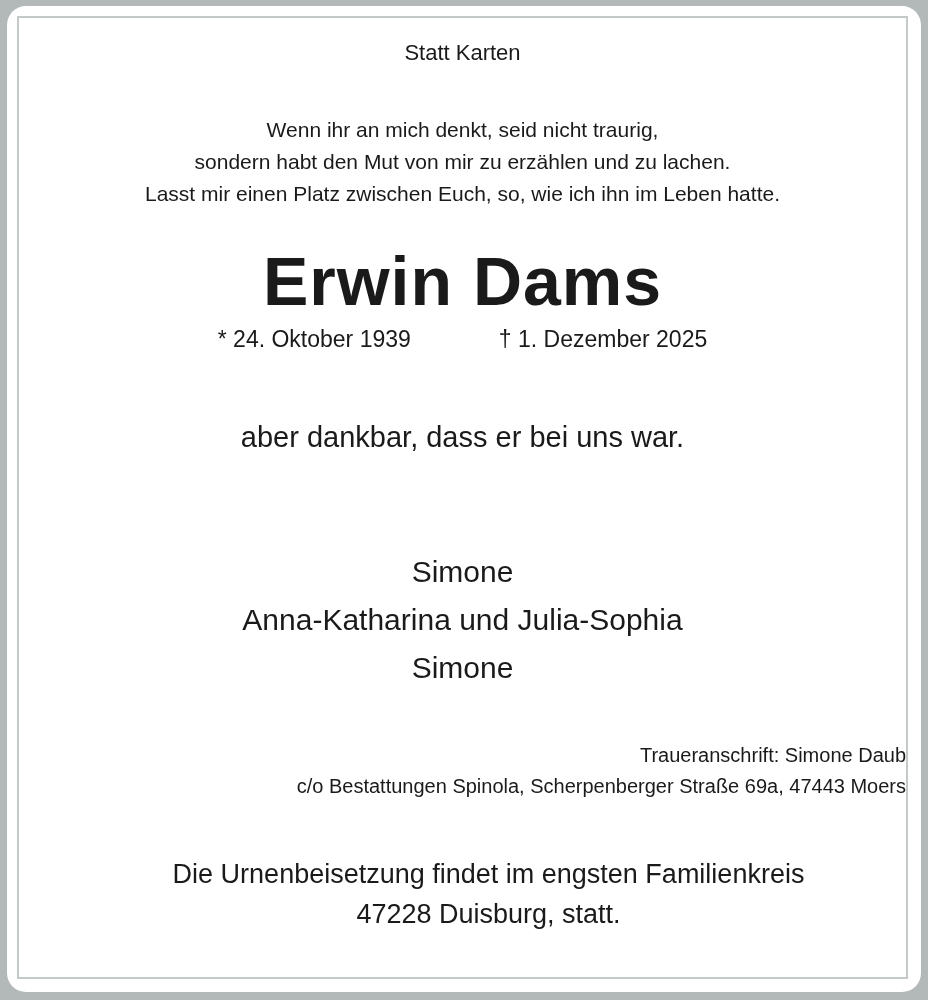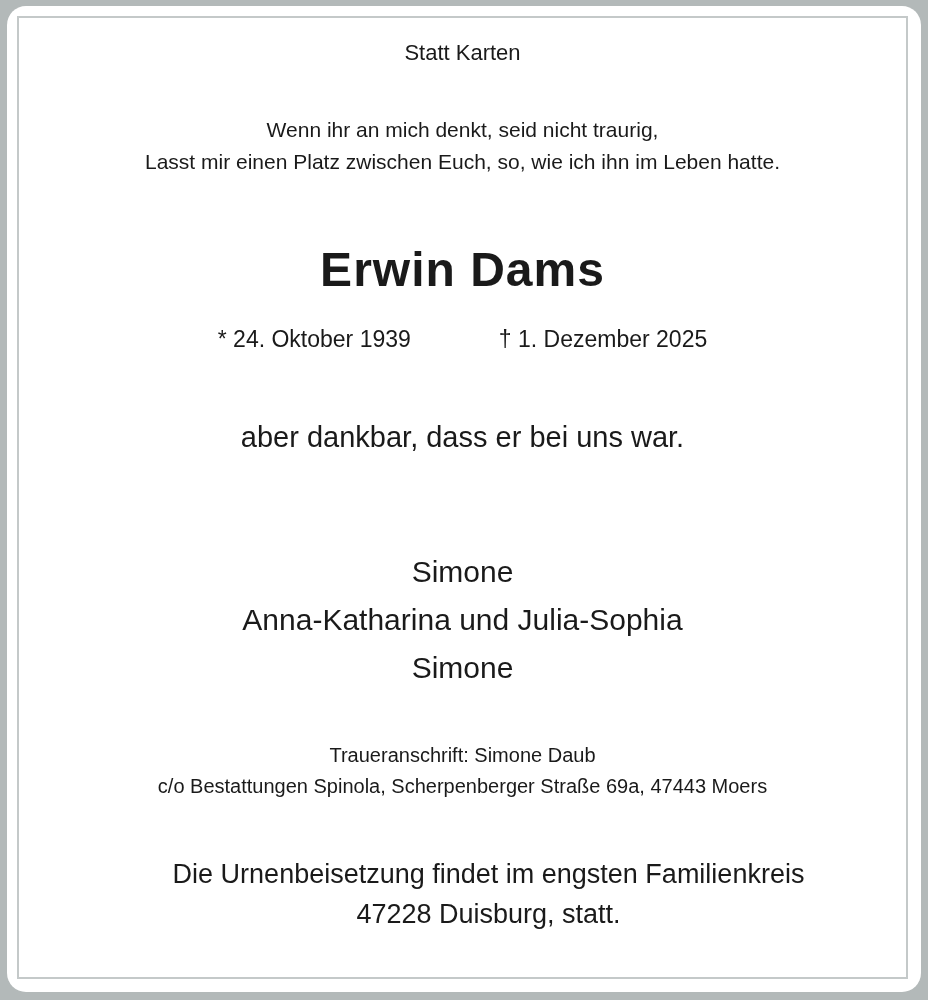--- a/index.html
+++ b/index.html
@@ -15,38 +15,39 @@
     border-radius:19px;
   }
   .inner {
     position:absolute; left:10px; top:10px; width:891px; height:963px;
     border:2px solid #c4c9c9; box-sizing:border-box;
   }
   .c { position:absolute; left:0; width:100%; text-align:center; white-space:nowrap; }
   .l { display:block; }
   .header { top:22px; font-size:22px; }
   .poem { top:96px; font-size:21px; line-height:32px; }
-  .name { top:224px; font-size:48px; font-weight:bold; letter-spacing:1px; }
+  .name { top:224px; font-size:68px; font-weight:bold; letter-spacing:1px; }
   .dates { top:308px; font-size:23px; }
   .dates .sep { display:inline-block; width:88px; }
   .quote { top:398px; font-size:29px; line-height:42px; }
   .fam { top:530px; font-size:30px; line-height:48px; }
-  .addr { top:722px; font-size:20px; line-height:31px; }
+  .addr { top:722px; font-size:20px; line-height:31px;text-align:right; }
   .burial { top:836px; font-size:27px; line-height:40px;padding-left:26px; }
 </style>
 </head>
 <body>
 
 <div class="outer">
   <div class="inner">
 
     <div class="c header">Statt Karten</div>
 
     <div class="c poem">
       <span class="l">Wenn ihr an mich denkt, seid nicht traurig,</span>
+      <span class="l">sondern habt den Mut von mir zu erzählen und zu lachen.</span>
       <span class="l">Lasst mir einen Platz zwischen Euch, so, wie ich ihn im Leben hatte.</span>
     </div>
 
     <div class="c name">Erwin Dams</div>
 
     <div class="c dates">
       <span>* 24. Oktober 1939</span><span class="sep"></span><span>† 1. Dezember 2025</span>
     </div>
 
     <div class="c quote">

